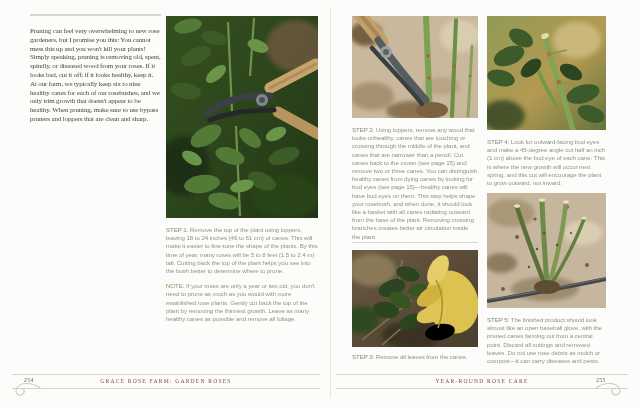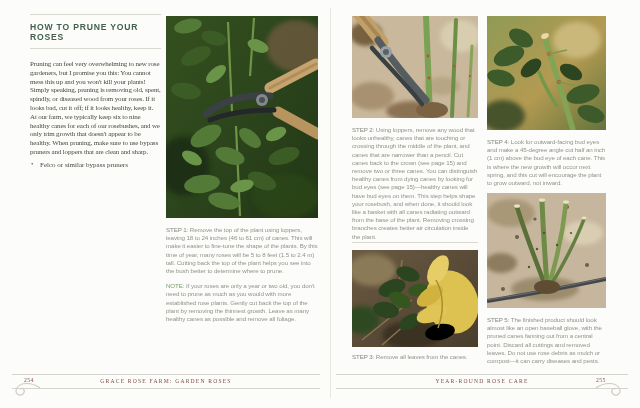--- a/index.html
+++ b/index.html
@@ -40,25 +40,23 @@
   .flourish{position:absolute;}
 </style>
 </head>
 <body>
 
 <div class="canvas">
   <div class="gutter"></div>
 
   <div class="textcol">
     <div class="rule"></div>
-    <h1 class="title">HOW TO PRUNE YOUR ROSES</h1>
     <div class="rule"></div>
     <p class="body">Pruning can feel very overwhelming to new rose gardeners, but I promise you this: You cannot mess this up and you won't kill your plants! Simply speaking, pruning is removing old, spent, spindly, or diseased wood from your roses. If it looks bad, cut it off; if it looks healthy, keep it. At our farm, we typically keep six to nine healthy canes for each of our rosebushes, and we only trim growth that doesn't appear to be healthy. When pruning, make sure to use bypass pruners and loppers that are clean and sharp.</p>
     <ul class="needs">
-      <li>Felco or similar bypass pruners</li>
     </ul>
   </div>
 
   <svg class="photo" style="left:166px;top:16px" width="152" height="202" viewBox="0 0 152 202">
     <defs>
       <linearGradient id="p1bg" x1="0" y1="0" x2="1" y2="1">
         <stop offset="0" stop-color="#35501f"></stop>
           <stop offset="0.5" stop-color="#2c451c"></stop>
           <stop offset="1" stop-color="#223616"></stop>
       </linearGradient>

